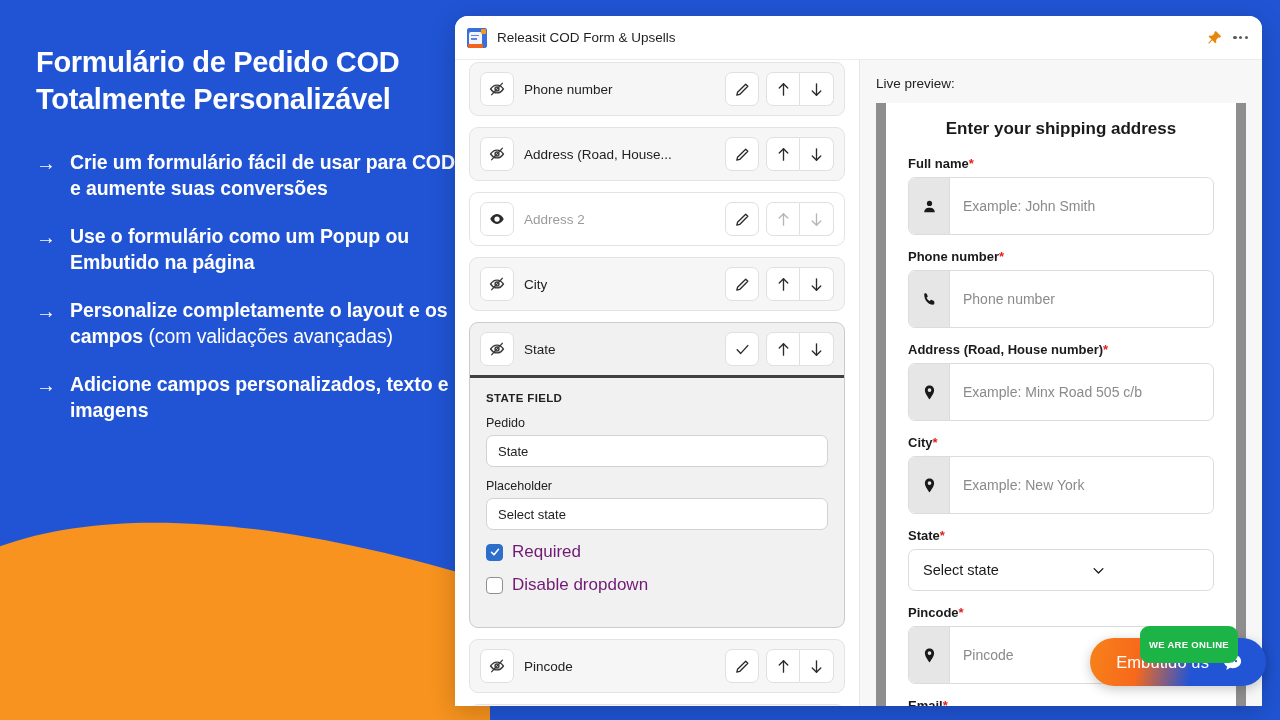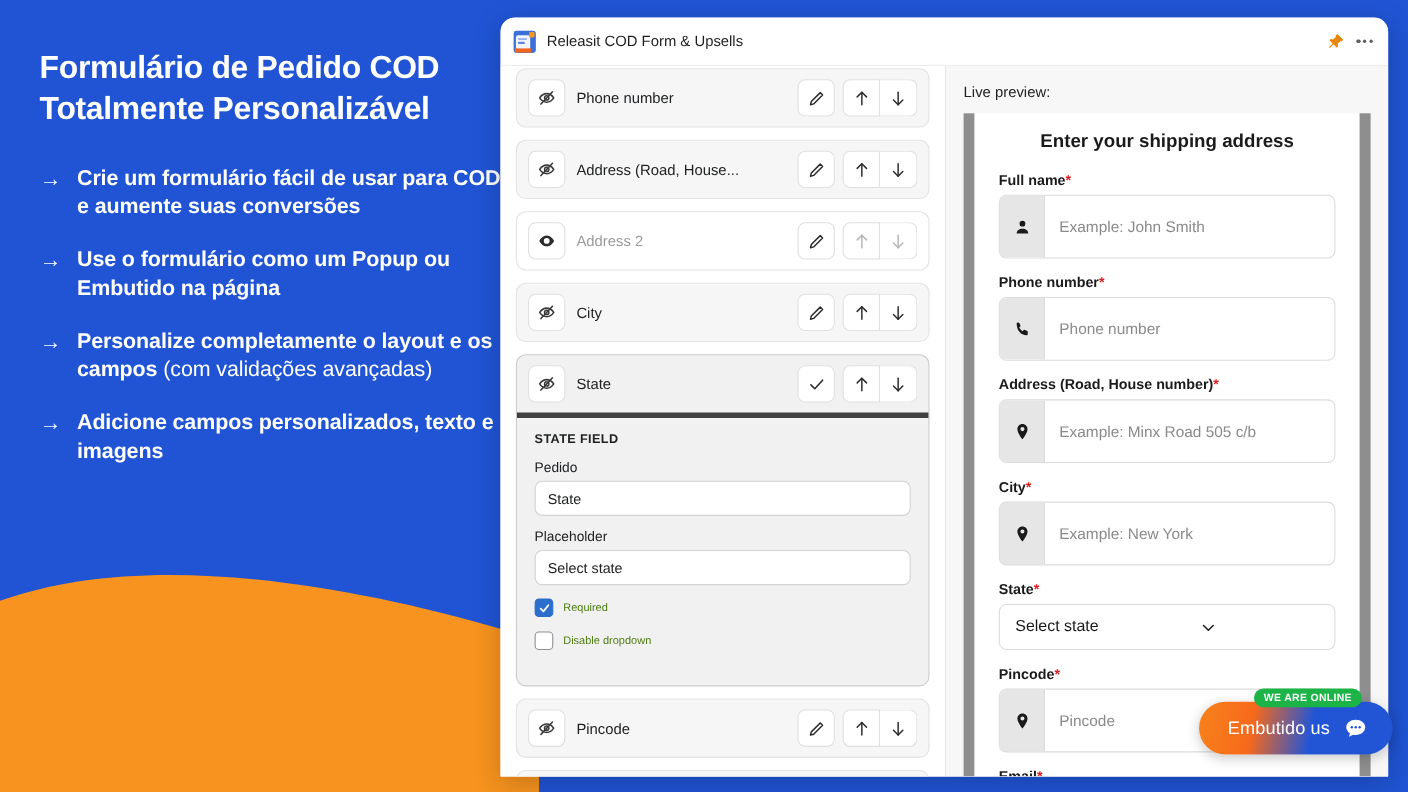--- a/index.html
+++ b/index.html
@@ -174,21 +174,21 @@
     border: 1px solid #e0e0e0;
     display: flex; align-items: center; justify-content: center;
   }
   .ibtn.single { border-radius: 7px; margin-right: 7px; }
   .ibtn.left { border-radius: 7px 0 0 7px; }
   .ibtn.right { border-radius: 0 7px 7px 0; border-left: none; }
   .ibtn svg { width: 17px; height: 17px; display: block; }
   .ibtn.faded svg { opacity: 0.34; }
 
   .field-panel {
-    border-top: 5px solid #404040;
+    border-top: 3px solid #404040;
     padding: 14px 16px 16px 16px;
   }
   .panel-heading {
     font-size: 11.5px;
     font-weight: bold;
     letter-spacing: 0.35px;
     color: #202223;
     margin-bottom: 12px;
   }
   .fld-label {
@@ -220,21 +220,21 @@
     border-radius: 4px;
     border: 1.6px solid #8c9196;
     background: #ffffff;
     display: flex; align-items: center; justify-content: center;
   }
   .chk.on {
     background: #2C6ECB;
     border-color: #2C6ECB;
   }
   .chk.on svg { width: 12px; height: 12px; display: block; }
-  .chk-label { font-size: 10px; color: #4d7c0f; }
+  .chk-label { font-size: 17px; color: #701a75; }
 
   
   .preview-col {
     flex: 1 1 auto;
     background: #f7f7f7;
     border-left: 1px solid #e6e6e6;
     padding: 16px 16px 0 16px;
     overflow: hidden;
     display: flex;
     flex-direction: column;
@@ -331,21 +331,21 @@
   }
   .chat-bubble-ico { width: 23px; height: 23px; display: block; }
   .chat-badge {
     position: absolute;
     top: -12px; right: 28px;
     background: #1DB447;
     color: #ffffff;
     font-size: 9.5px;
     font-weight: bold;
     letter-spacing: 0.3px;
-    padding: 3px 9px;
+    padding: 13px 9px;
     border-radius: 9px;
     white-space: nowrap;
   }
 </style>
 </head>
 <body>
 
 <div class="bg-blue"></div>
 <div class="bg-wave">
   <svg viewBox="0 0 500 230" preserveAspectRatio="none" aria-hidden="true">

